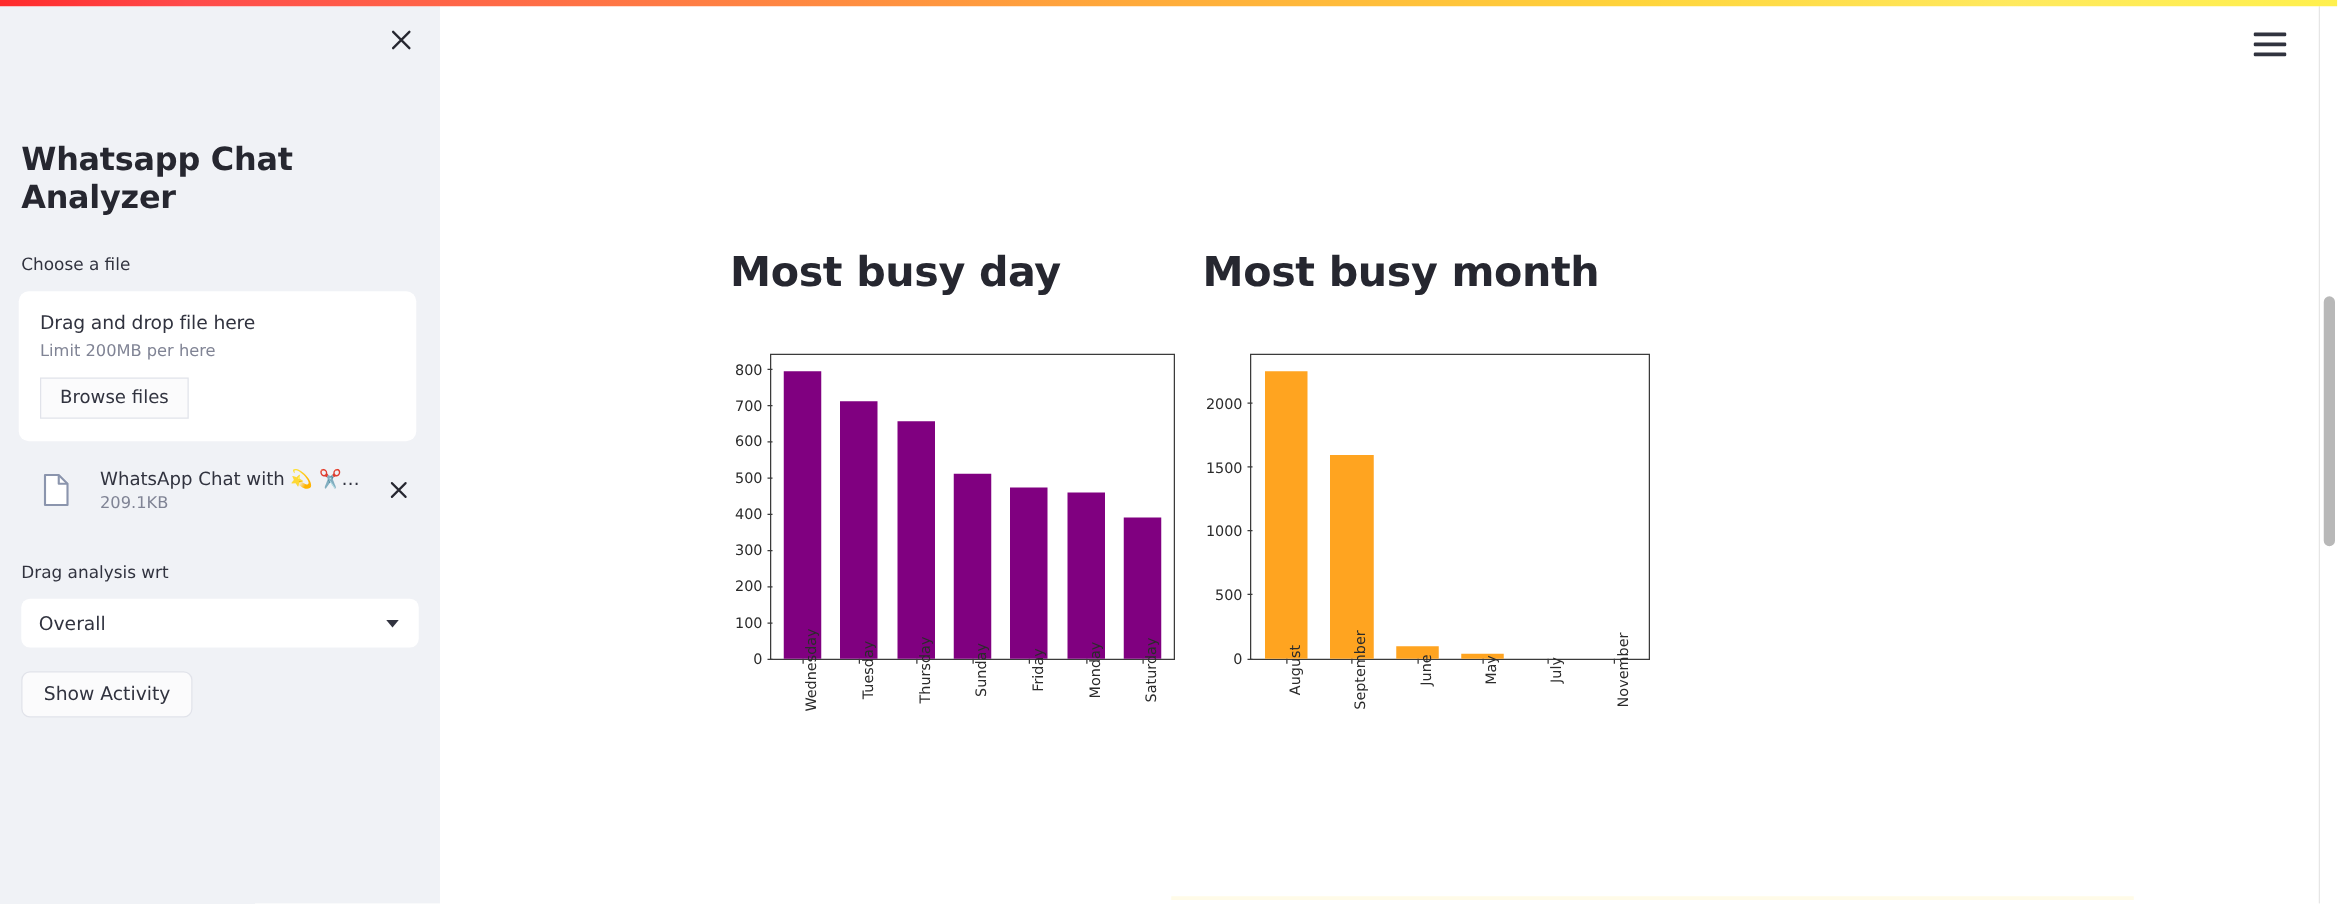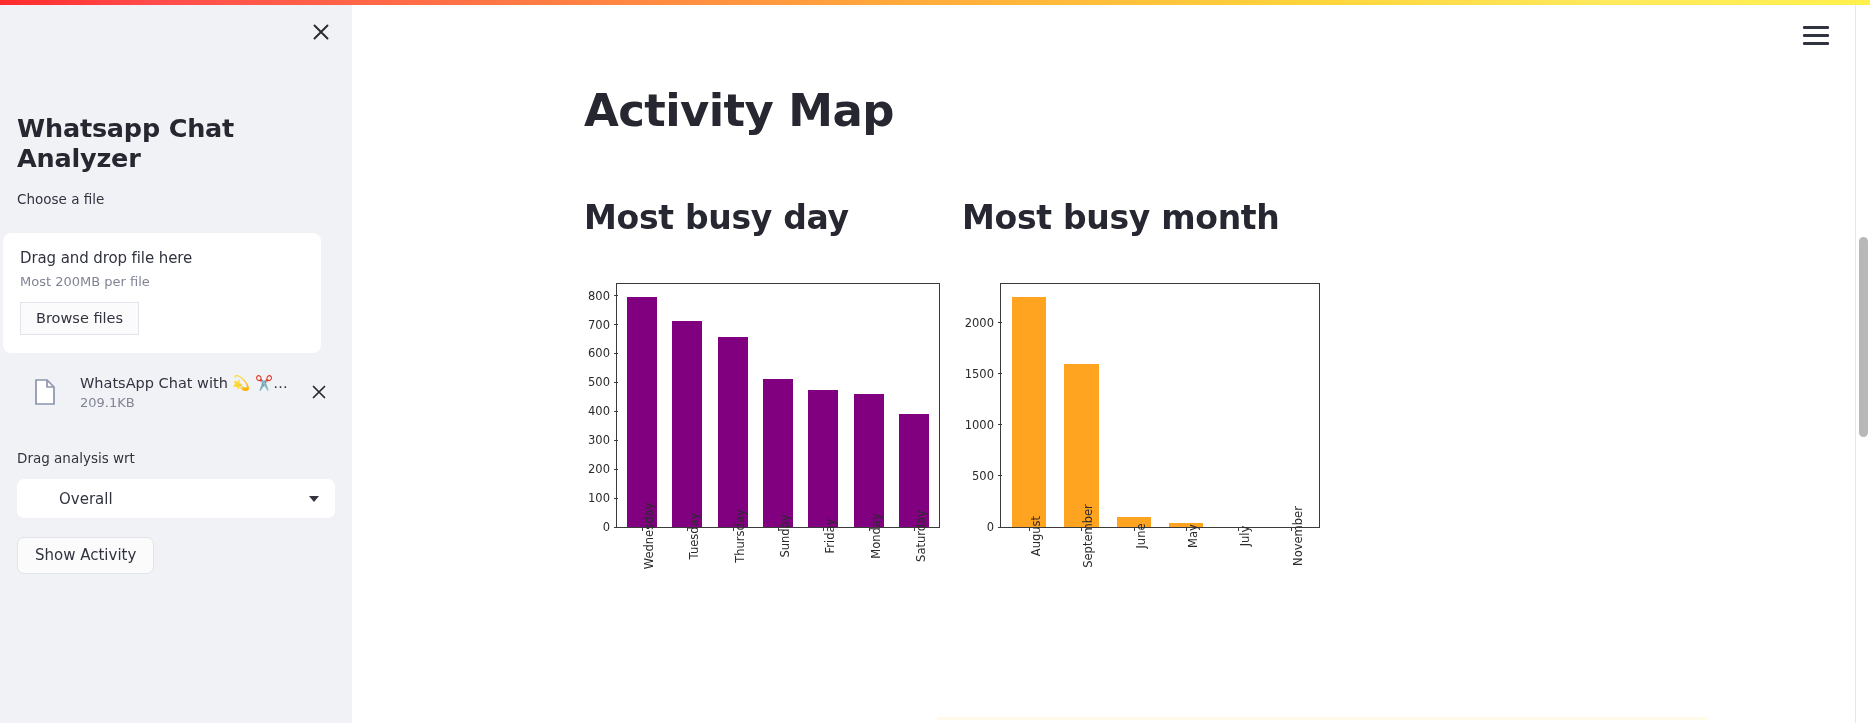--- a/index.html
+++ b/index.html
@@ -36,24 +36,24 @@
   .app-title {
     position: absolute; top: 108px; left: 17px;
     font-size: 25.5px; font-weight: 700; color: #262730;
     letter-spacing: -0.2px;
     font-family: "DejaVu Sans", sans-serif;
   }
 
   .field-label {
     font-size: 13.5px; color: #31333f; line-height: 1.6;
   }
-  .lbl-choose { position: absolute; top: 184px; left: 17px; }
+  .lbl-choose { position: absolute; top: 197px; left: 17px; }
 
   .dropzone {
-    position: absolute; top: 228px; left: 3px;
+    position: absolute; top: 228px; left: 15px;
     width: 318px; height: 120px;
     background: #ffffff;
     border-radius: 8px;
     padding: 16px 17px;
   }
   .dz-title { font-size: 15px; color: #31333f; font-weight: 400; letter-spacing:-0.1px;}
   .dz-sub { font-size: 13px; color: #808495; margin-top: 7px; }
   .browse-btn {
     margin-top: 13px;
     display: inline-block;
@@ -85,21 +85,21 @@
 
   .select-box {
     position: absolute; top: 474px; left: 17px;
     width: 318px; height: 39px;
     background: #ffffff;
     border-radius: 7px;
     display: flex; align-items: center;
     padding: 0 12px 0 14px;
     cursor: pointer;
   }
-  .select-value { font-size: 15px; color: #31333f; flex: 1 1 auto; margin-left: 28px; }
+  .select-value { font-size: 15px; color: #31333f; flex: 1 1 auto; }
   .caret { width: 0; height: 0; border-left: 5.5px solid transparent; border-right: 5.5px solid transparent; border-top: 6px solid #31333f; margin-right: 4px;}
 
   .show-analysis-btn {
     position: absolute; top: 532px; left: 17px;
     padding: 8px 17px 9px 17px;
     font-size: 15px; color: #31333f;
     background: #fbfbfc;
     border: 1px solid #e1e3ea;
     border-radius: 7px;
     cursor: pointer;
@@ -217,21 +217,21 @@
         <path d="M3.5 3.5 L16.5 16.5 M16.5 3.5 L3.5 16.5" stroke="#262730" stroke-width="1.9" stroke-linecap="round"></path>
       </svg>
     </div>
 
     <div class="app-title">Whatsapp Chat Analyzer</div>
 
     <div class="field-label lbl-choose">Choose a file</div>
 
     <div class="dropzone">
       <div class="dz-title">Drag and drop file here</div>
-      <div class="dz-sub">Most 200MB per file</div>
+      <div class="dz-sub">Limit 200MB per here</div>
       <div class="browse-btn">Browse files</div>
     </div>
 
     <div class="uploaded-file">
       <div class="file-icon">
         <svg width="22" height="27" viewBox="0 0 22 27">
           <path d="M2 1 H13 L20 8 V25 H2 Z" fill="#ffffff" stroke="#8b95ad" stroke-width="1.7" stroke-linejoin="round"></path>
           <path d="M13 1 V8 H20" fill="none" stroke="#8b95ad" stroke-width="1.7" stroke-linejoin="round"></path>
         </svg>
       </div>
@@ -257,21 +257,20 @@
   </div>
 
   <div class="main">
 
     <div class="hamburger">
       <span></span>
       <span></span>
       <span></span>
     </div>
 
-    <div class="page-title">Activity Map</div>
 
     <div class="section-title st-month">Most busy month</div>
     <div class="section-title st-day">Most busy day</div>
 
     <div class="mpl-figure fig-day">
       <div class="plot-frame">
         <div class="bars" id="bars-day">
             <div class="bar-slot">
               <div class="bar bar-purple" title="Wednesday: 795" style="height: 94.6429%;"></div>
             </div>

